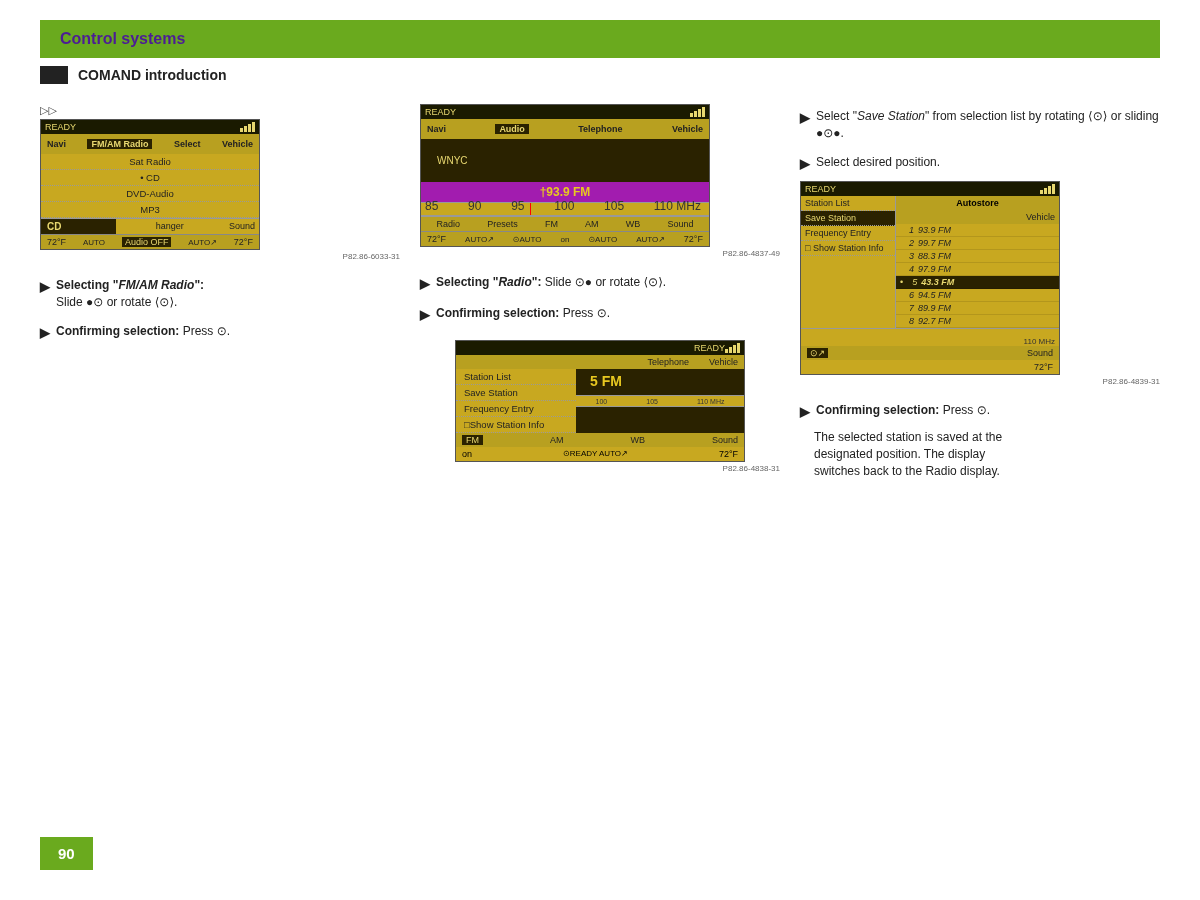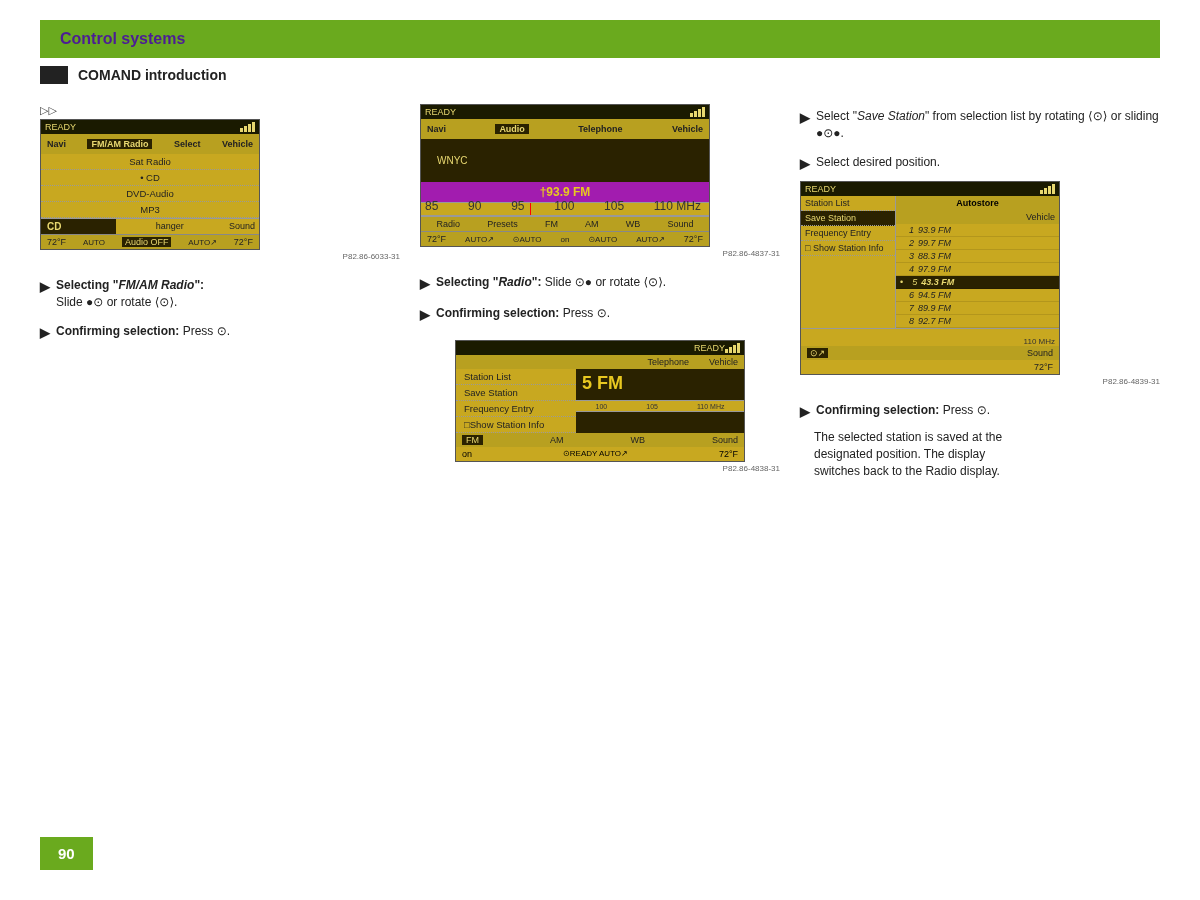--- a/index.html
+++ b/index.html
@@ -414,21 +414,21 @@
         <div class="screen-bottom-bar">
           <span>72°F</span>
           <span style="font-size:8px;">AUTO↗</span>
           <span style="font-size:8px;">⊙AUTO</span>
           <span style="font-size:8px;">on</span>
           <span style="font-size:8px;">⊙AUTO</span>
           <span style="font-size:8px;">AUTO↗</span>
           <span>72°F</span>
         </div>
       </div>
-      <div class="screen-code">P82.86-4837-31</div>
+      <div class="screen-code">P82.86-4837-49</div>
     </div>
 
     <div class="bullet-item">
       <span class="bullet-arrow">▶</span>
       <span class="bullet-text">
         <b>Selecting "<i>Radio</i>":</b> Slide ⊙● or rotate ⟨⊙⟩.
       </span>
     </div>
     <div class="bullet-item">
       <span class="bullet-arrow">▶</span>
@@ -453,21 +453,21 @@
           <span>Vehicle</span>
         </div>
         <div style="display:flex;">
           <div style="width:120px; background:#c8a820;">
             <div class="save-menu-item">Station List</div>
             <div class="save-menu-item">Save Station</div>
             <div class="save-menu-item">Frequency Entry</div>
             <div class="save-menu-item">□Show Station Info</div>
           </div>
           <div style="flex:1; background:#2a2200;">
-            <div style="color:#e8c820; font-size:18px; font-weight:bold; padding:4px 6px;">5 FM</div>
+            <div style="color:#e8c820; font-size:14px; font-weight:bold; padding:4px 14px;">5 FM</div>
             <div style="height:12px; background:#c8a820; border-top:1px solid #999; border-bottom:1px solid #999; position:relative; margin:2px 0;">
               <div style="display:flex; justify-content:space-around; font-size:7px; color:#333; padding-top:2px;">
                 <span>100</span>
                   <span>105</span>
                   <span>110 MHz</span>
               </div>
             </div>
           </div>
         </div>
         <div class="save-bottom">

